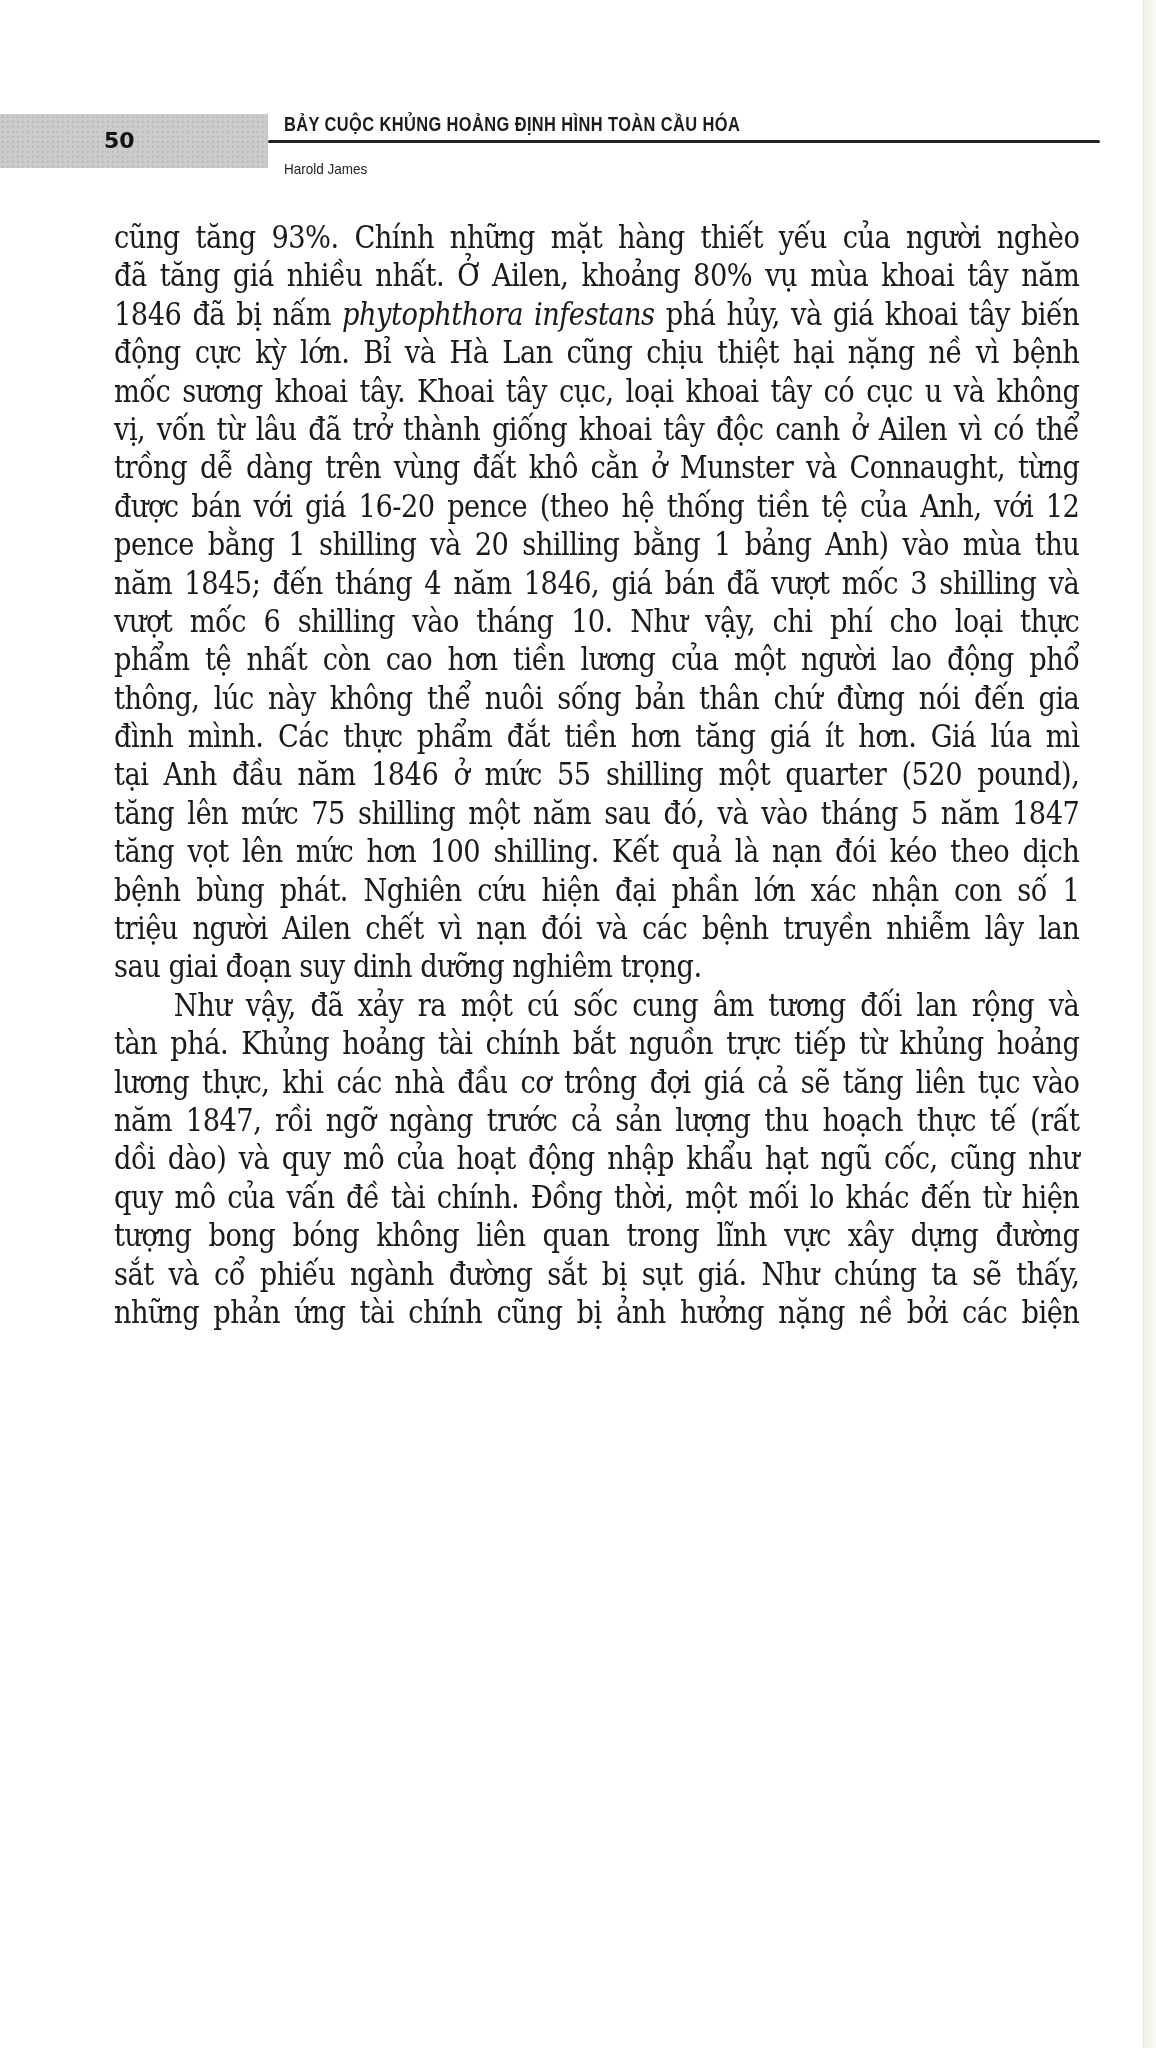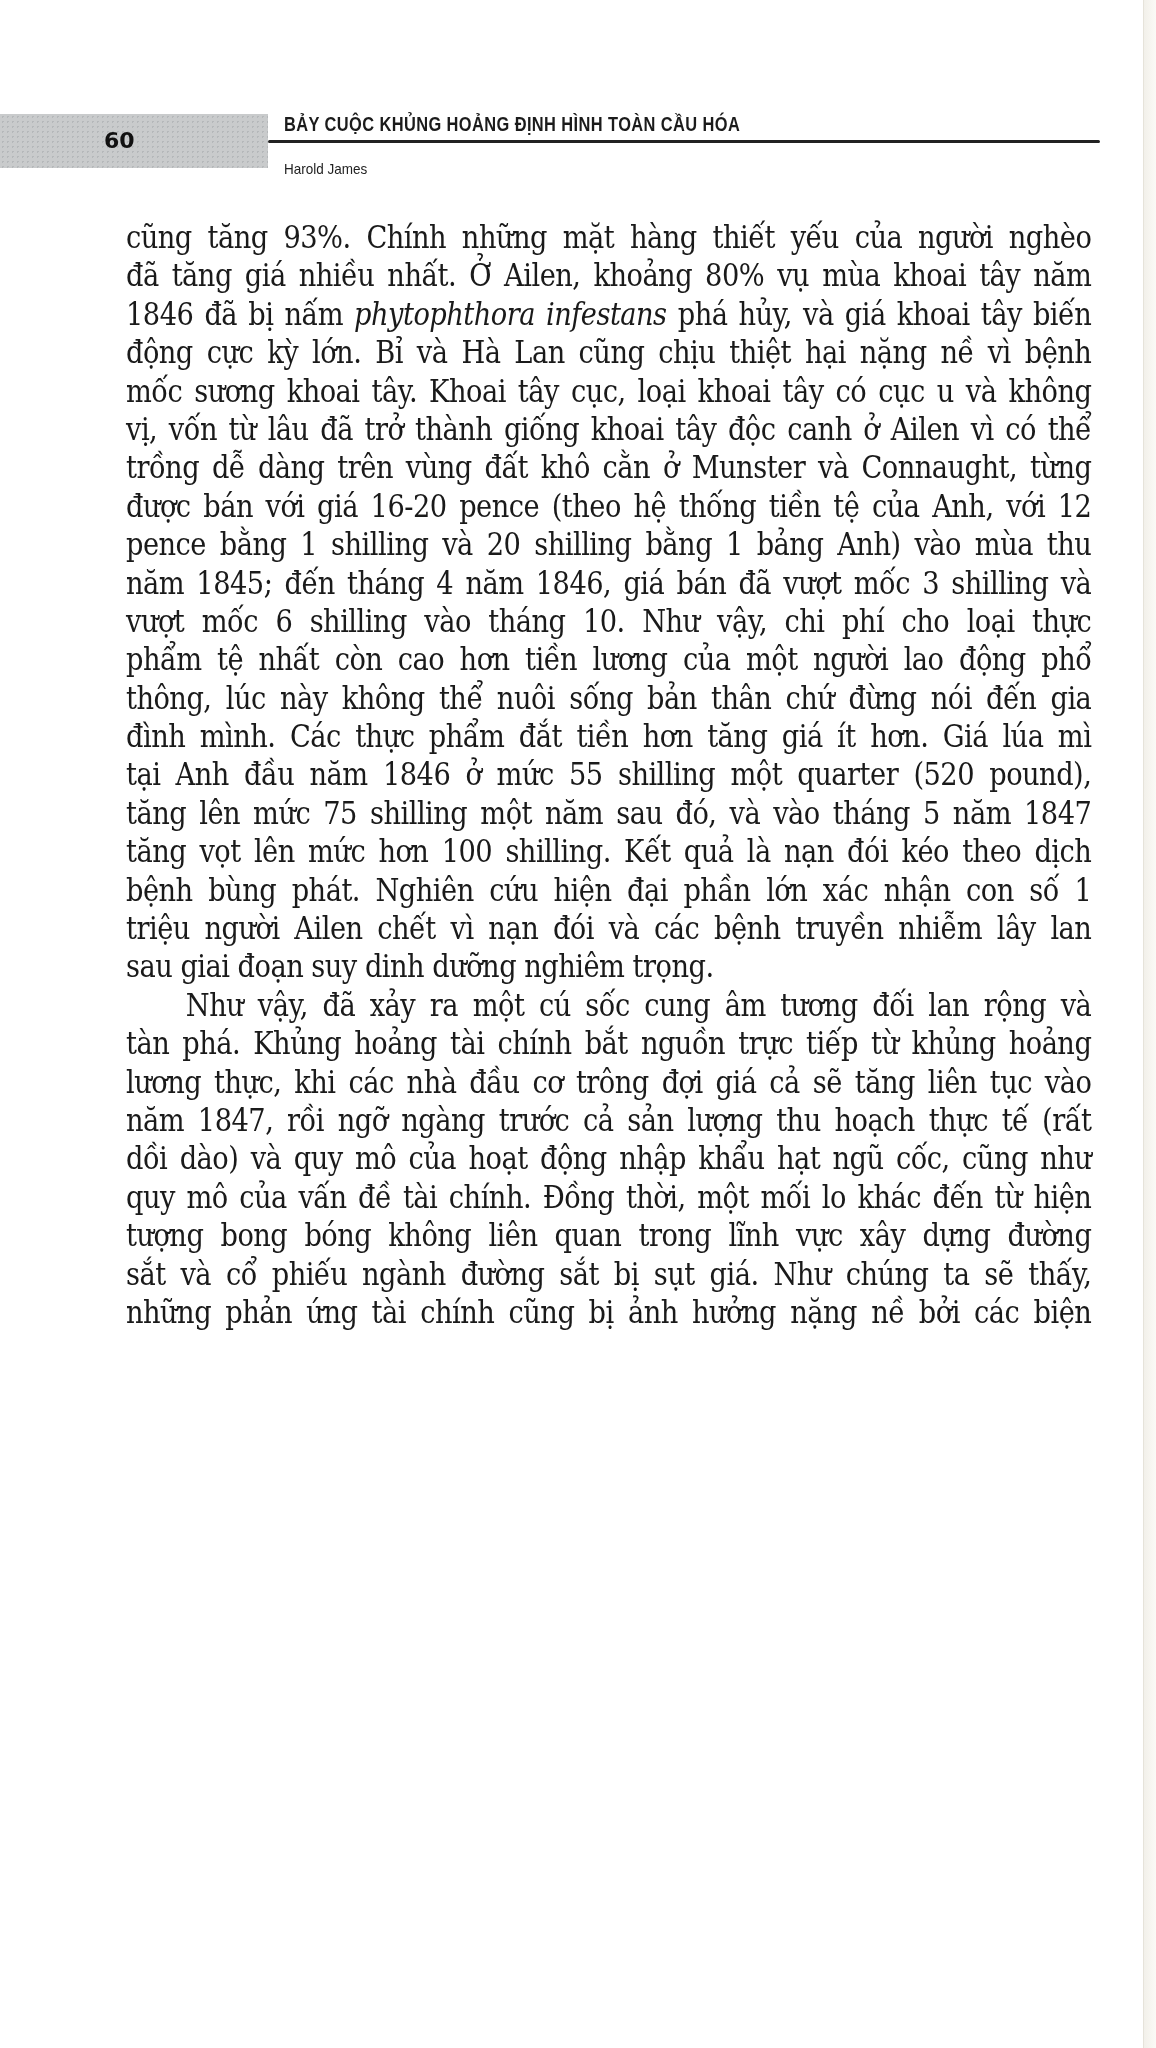--- a/index.html
+++ b/index.html
@@ -38,42 +38,42 @@
       position: absolute; left: 268px; top: 140px; width: 832px; height: 0;
       border-top: 3px solid #222;
       border-radius: 2px;
     }
     .author {
       position: absolute; left: 284px; top: 160px;
       font-family: "Liberation Sans", sans-serif; font-size: 15px; color: #222;
       transform: scaleX(0.9); transform-origin: left center;
     }
     .body-text {
-      position: absolute; left: 126px; top: 218px; width: 966px;
+      position: absolute; left: 114px; top: 218px; width: 966px;
     }
     .line {
       font-size: 31px; line-height: 38.4px; height: 38.4px;
       white-space: nowrap;
       text-align: justify; text-align-last: justify;
       letter-spacing: -0.6px;
       transform: scaleX(0.88); transform-origin: left center;
       width: 1097px;
     }
     .line.last { text-align-last: left; }
     .line.indent { padding-left: 68px; width: 1029px; }
     .line i { font-style: italic; }
   </style>
 </head>
 <body>
 
 <div class="page-edge"></div>
 
 <div class="header">
   <div class="pageno-block"></div>
-  <div class="pageno">60</div>
+  <div class="pageno">50</div>
   <div class="book-title">BẢY CUỘC KHỦNG HOẢNG ĐỊNH HÌNH TOÀN CẦU HÓA</div>
   <div class="header-rule"></div>
   <div class="author">Harold James</div>
 </div>
 
 <div class="body-text">
   <div>
     <div class="line">cũng tăng 93%. Chính những mặt hàng thiết yếu của người nghèo</div>
     <div class="line">đã tăng giá nhiều nhất. Ở Ailen, khoảng 80% vụ mùa khoai tây năm</div>
     <div class="line"><span>1846 đã bị nấm </span><i>phytophthora infestans</i><span> phá hủy, và giá khoai tây biến</span></div>

